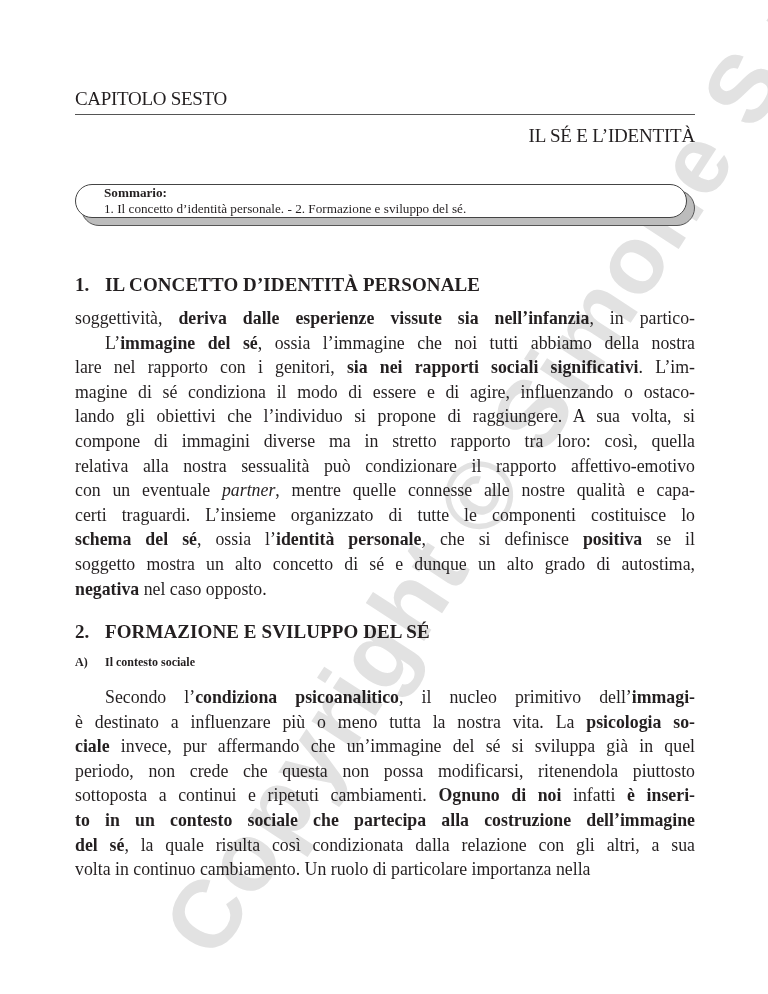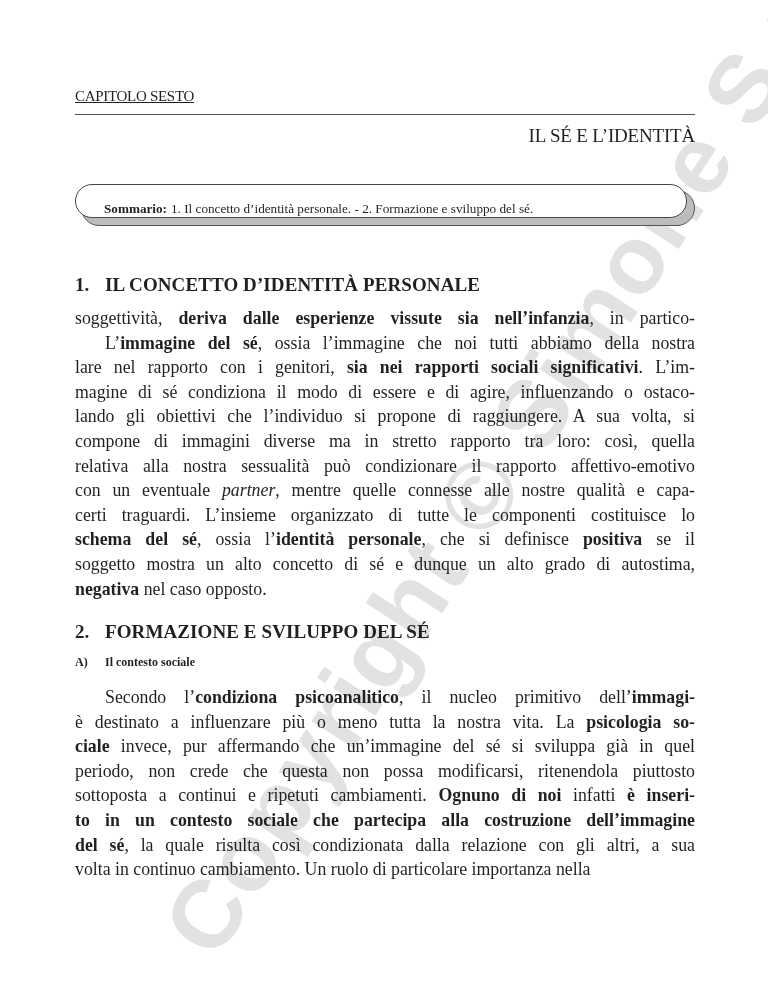--- a/index.html
+++ b/index.html
@@ -1,24 +1,24 @@
 <!DOCTYPE html>
 <html><head>
 <meta charset="utf-8">
 <style>
   html, body { margin:0; padding:0; background:#ffffff; }
   body { width:768px; height:994px; position:relative; overflow:hidden; font-family:"Liberation Serif","DejaVu Serif",serif; color:#231f20; }
   .watermark { position:absolute; left:-40px; top:470px; width:1000px; transform:rotate(-57deg); transform-origin:center; text-align:center; font-family:"Liberation Sans","DejaVu Sans",sans-serif; font-size:96px; font-weight:bold; color:#e2e2e2; letter-spacing:2px; white-space:nowrap; z-index:0; pointer-events:none; }
   .page { position:absolute; left:75px; top:0; width:620px; z-index:1; }
-  .chapter { position:absolute; top:88px; left:0; font-size:15px; letter-spacing:-0.3px;text-decoration:underline; }
+  .chapter { position:absolute; top:88px; left:0; font-size:19px; letter-spacing:-0.3px; }
   .rule { position:absolute; top:114px; left:0; width:620px; height:0; border-top:1.5px solid #555; }
   .chap-title { position:absolute; top:125px; right:0; font-size:19px; font-weight:normal; letter-spacing:-0.2px; }
   .summary-wrap { position:absolute; top:184px; left:0; width:620px; height:40px; }
   .summary-shadow { position:absolute; left:6px; top:6px; width:612px; height:34px; border-radius:18px; background:#bcbcbc; border:1px solid #555; }
-  .summary-box { position:absolute; left:0; top:0; width:612px; height:34px; border-radius:18px; background:#fff; border:1.2px solid #444; display:flex; align-items:flex-end; padding-left:28px; box-sizing:border-box; font-size:13.2px; }
+  .summary-box { position:absolute; left:0; top:0; width:612px; height:34px; border-radius:18px; background:#fff; border:1.2px solid #444; display:flex; align-items:flex-start; padding-left:28px; box-sizing:border-box; font-size:13.2px;flex-direction:column; }
   .summary-box b { font-weight:bold; margin-right:4px; }
   .h1 { position:absolute; left:0; font-size:19px; font-weight:bold; letter-spacing:0.1px; }
   .h1 .num { display:inline-block; width:30px; }
   .h2 { position:absolute; left:0; font-size:12px; font-weight:bold; }
   .h2 .num { display:inline-block; width:30px; }
   .para { position:absolute; left:0; width:620px; font-size:17.8px; line-height:24.6px; text-align:justify; }
   .para .ln { display:block; text-align:justify; text-align-last:justify; height:24.6px; white-space:nowrap; overflow:visible; }
   .para .ln.last { text-align-last:left; }
   .para .ln.indent { padding-left:30px; }
   b { font-weight:bold; }

